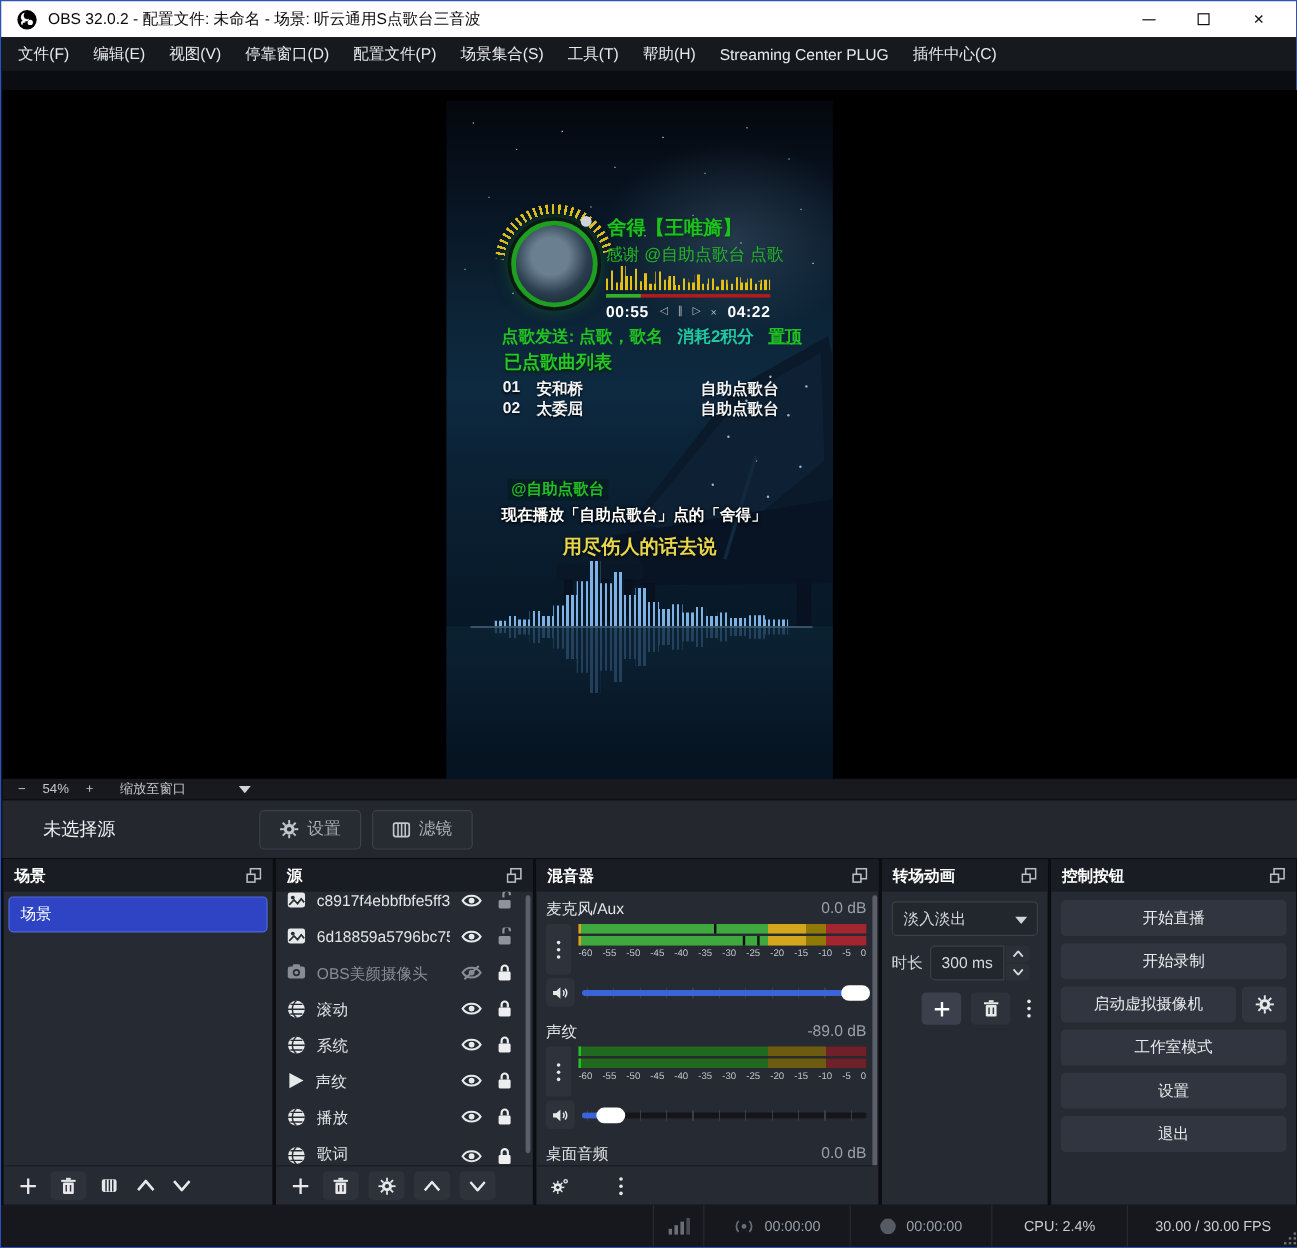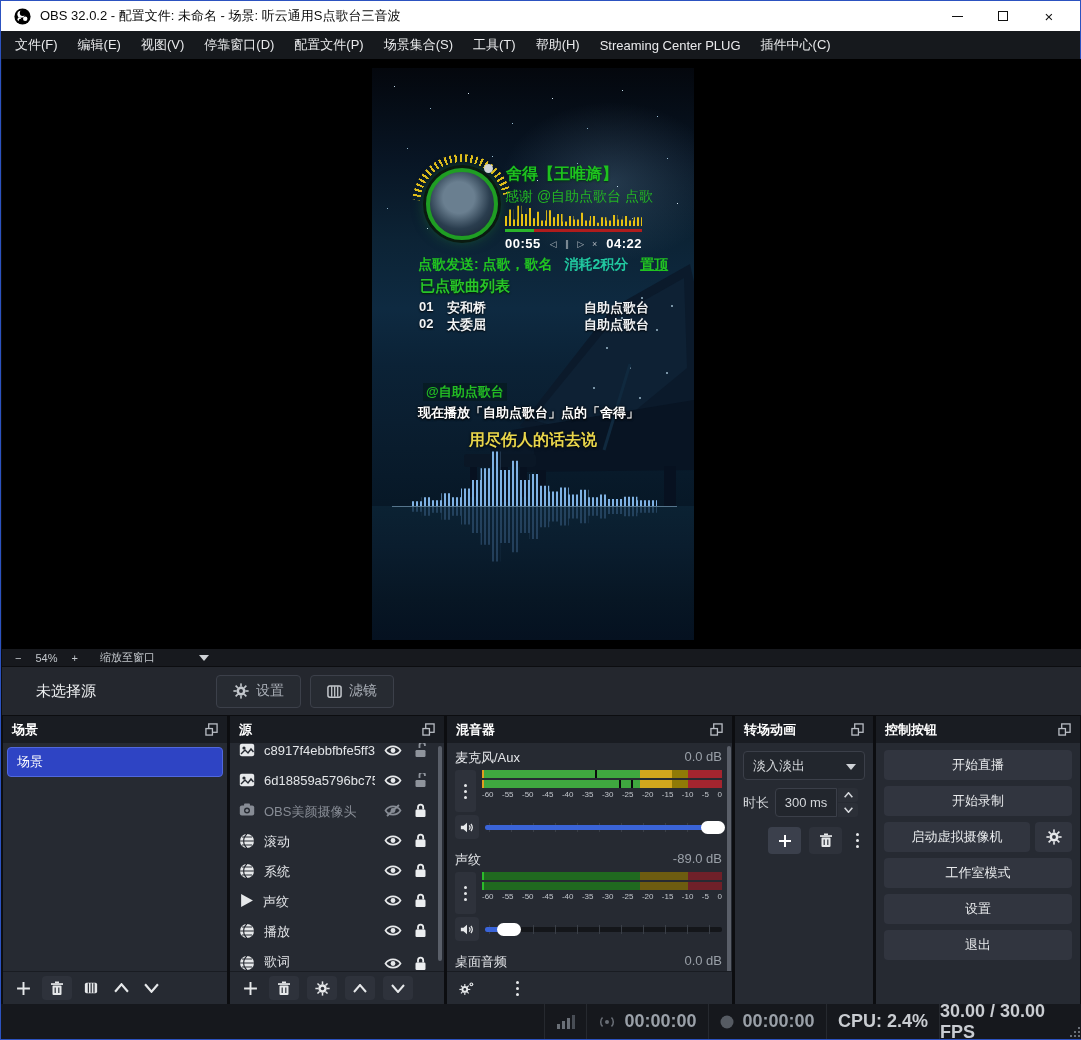--- a/index.html
+++ b/index.html
@@ -18,21 +18,21 @@
   .glyph-min { width:11px; height:1px; background:#111; display:block; }
   .glyph-max { width:10px; height:10px; border:1px solid #111; display:block; }
   .glyph-close { font-size:15px; line-height:1; color:#111; }
 
   
   #menubar { position:absolute; left:0; top:30px; width:100%; height:28px; background:#16191d;
     display:flex; align-items:center; padding-left:4px; }
   .menu-item { color:#e9eaec; font-size:13px; padding:0 10px; height:28px; display:flex; align-items:center; }
 
   
-  #preview { position:absolute; left:1px; top:58px; width:1079px; height:590px; background:#000;padding-left:35px; }
+  #preview { position:absolute; left:1px; top:74px; width:1079px; height:590px; background:#000;padding-left:35px; }
   #video { position:absolute; left:370px; top:9px; width:322px; height:572px; overflow:hidden;
     background:linear-gradient(180deg,#04070d 0%,#081524 16%,#0c2335 30%,#0e2a41 42%,#0b2236 52%,#0a1e30 62%,#071827 76%,#051322 100%); }
   #moonglow { position:absolute; left:40%; top:6%; width:220px; height:160px; border-radius:50%;
     background:radial-gradient(closest-side,rgba(130,170,200,.22),rgba(0,0,0,0)); }
   #stars { position:absolute; left:0; top:0; width:1px; height:1px; background:transparent;
     box-shadow:22px 18px 0 #bfd6e4,58px 40px 0 #8fb4c8,96px 25px 0 #d6e8f2,140px 55px 0 #9cc0d4,
       180px 30px 0 #cfe2ee,215px 60px 0 #88aec4,250px 22px 0 #c2dcea,285px 48px 0 #9abfd4,
       35px 80px 0 #8fb4c8,75px 105px 0 #d6e8f2,120px 88px 0 #9cc0d4,165px 112px 0 #cfe2ee,
       205px 95px 0 #88aec4,245px 118px 0 #c2dcea,295px 90px 0 #9abfd4,15px 140px 0 #88aec4,
       55px 160px 0 #c2dcea,260px 150px 0 #8fb4c8,305px 135px 0 #d6e8f2,90px 150px 0 #9cc0d4; }
@@ -165,21 +165,21 @@
   
   .ctl-body { padding:7px 8px; }
   .ctl-btn { height:30px; background:#31353f; border-radius:4px; display:flex; align-items:center;
     justify-content:center; font-size:13px; color:#e8eaec; margin-bottom:6px; }
   .ctl-split { display:flex; gap:5px; margin-bottom:6px; }
   .ctl-split .main { flex:1; height:30px; background:#31353f; border-radius:4px; display:flex; align-items:center; justify-content:center; font-size:13px; color:#e8eaec; }
   .ctl-split .gear { width:37px; height:30px; background:#31353f; border-radius:4px; display:flex; align-items:center; justify-content:center; }
 
   
   #statusbar { position:absolute; left:0; bottom:0; width:1081px; height:35px; background:#16181d;
-    display:flex; align-items:center; justify-content:flex-end; font-size:18px; color:#c9ccd1;font-weight:bold; }
+    display:flex; align-items:center; justify-content:flex-end; font-size:12px; color:#c9ccd1; }
   .sb-cell { height:35px; display:flex; align-items:center; justify-content:center; gap:8px; border-left:1px solid #26292f; }
   #sb-signal { width:42px; } #sb-stream { width:122px; } #sb-rec { width:118px; }
   #sb-cpu { width:113px; } #sb-fps { width:143px; }
   #grip { position:absolute; right:2px; bottom:2px; width:10px; height:10px; }
   #grip i { position:absolute; width:2px; height:2px; background:#6a6f77; }
 
   svg { display:block; }
 </style>
 </head>
 <body>

